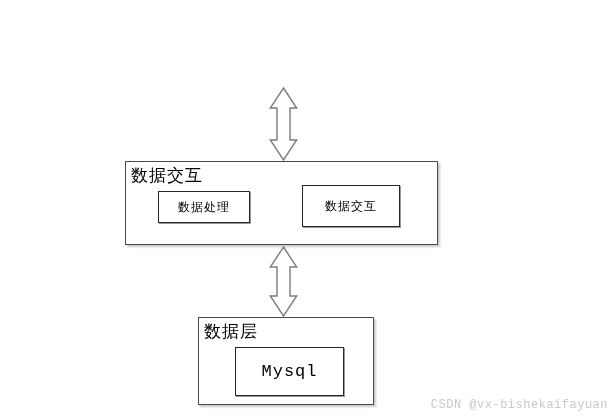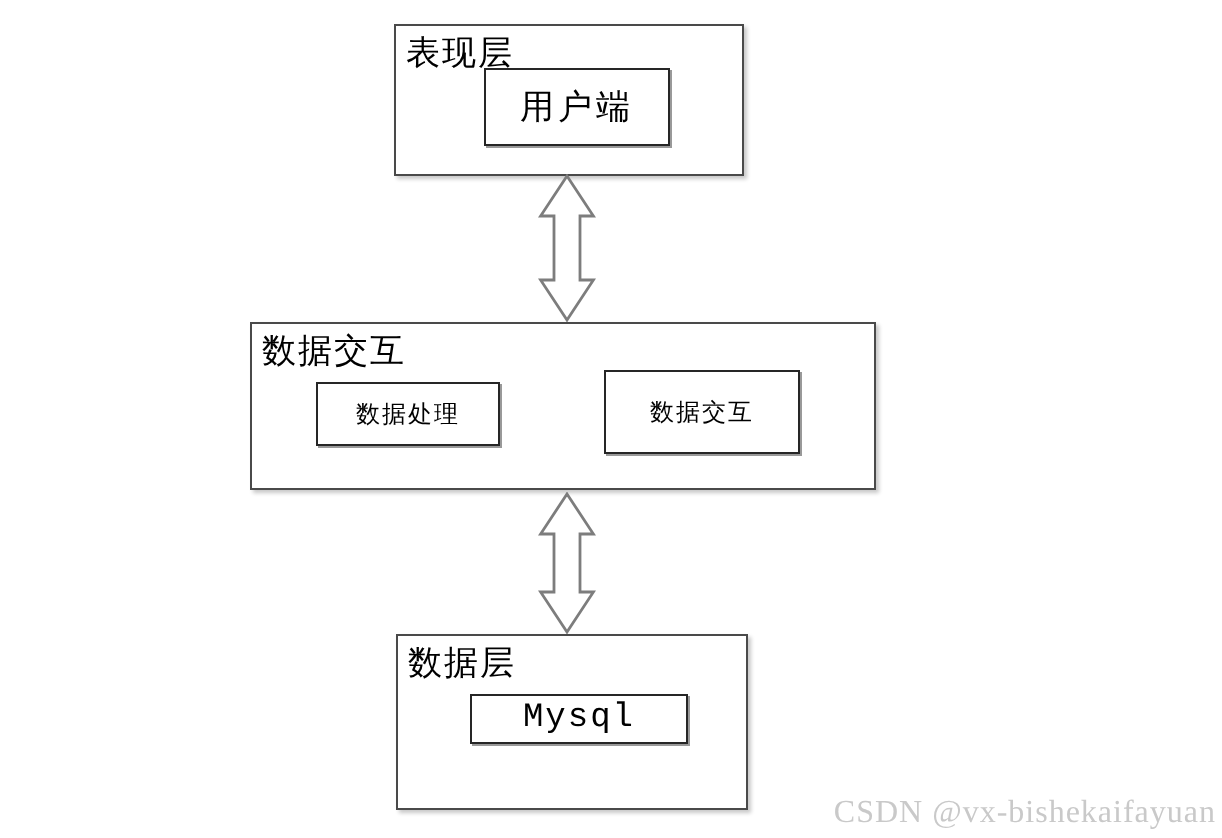--- a/index.html
+++ b/index.html
@@ -42,38 +42,32 @@
   .node-text-mono {
     font-family: "Liberation Mono", monospace;
     font-size: 17px;
     letter-spacing: 1px;
   }
   .arrow { position: absolute; }
   .watermark {
     position: absolute;
     top: 398px;
     right: 3px;
-    font-family: Liberation Serif, serif;
-    font-size: 16px;
+    font-family: Liberation Mono, monospace;
+    font-size: 12px;
     color: #c9c9c9;
     letter-spacing: 0.5px;
     white-space: nowrap;
   }
 </style>
 </head>
 <body>
 
 <div class="canvas">
 
-  <div class="layer" style="left:197px; top:12px; width:175px; height:76px;">
-    <div class="layer-label">表现层</div>
-    <div class="node" style="left:44px; top:21px; width:93px; height:39px;">
-      <span class="node-text-lg">用户端</span>
-    </div>
-  </div>
 
   <svg class="arrow" style="left:268px; top:87px;" width="31" height="74" viewBox="0 0 31 74">
     <polygon points="15.5,1 28.7,21 22,21 22,53 28.7,53 15.5,73 2.3,53 9,53 9,21 2.3,21" fill="#ffffff" stroke="#7d7d7d" stroke-width="1.4" stroke-linejoin="miter"></polygon>
   </svg>
 
   <div class="layer" style="left:125px; top:161px; width:313px; height:84px;">
     <div class="layer-label">数据交互</div>
     <div class="node" style="left:32px; top:29px; width:92px; height:32px;">
       <span class="node-text-sm">数据处理</span>
     </div>
@@ -81,20 +75,20 @@
       <span class="node-text-sm">数据交互</span>
     </div>
   </div>
 
   <svg class="arrow" style="left:268px; top:246px;" width="31" height="71" viewBox="0 0 31 71">
     <polygon points="15.5,1 28.7,21 22,21 22,50 28.7,50 15.5,70 2.3,50 9,50 9,21 2.3,21" fill="#ffffff" stroke="#7d7d7d" stroke-width="1.4" stroke-linejoin="miter"></polygon>
   </svg>
 
   <div class="layer" style="left:198px; top:317px; width:176px; height:88px;text-align:center;">
     <div class="layer-label">数据层</div>
-    <div class="node" style="left:36px; top:29px; width:109px; height:25px;">
+    <div class="node" style="left:36px; top:29px; width:109px; height:49px;">
       <span class="node-text-mono">Mysql</span>
     </div>
   </div>
 
   <div class="watermark">CSDN @vx-bishekaifayuan</div>
 
 </div>
 
 </body></html>

